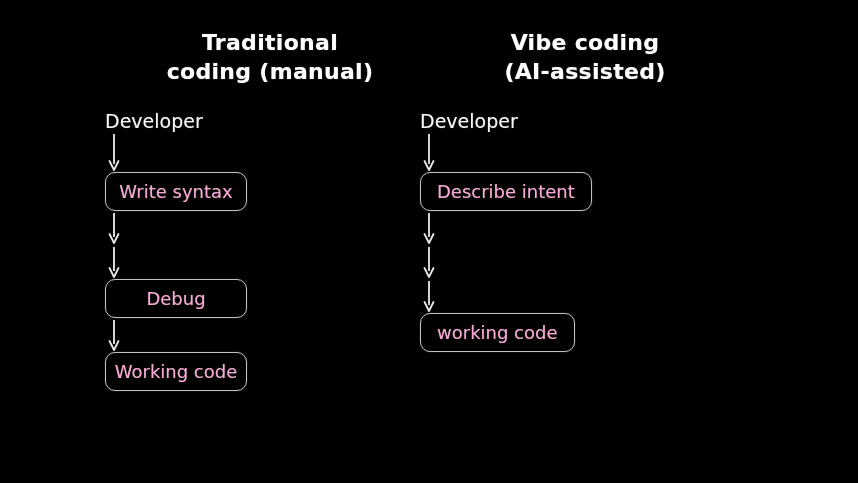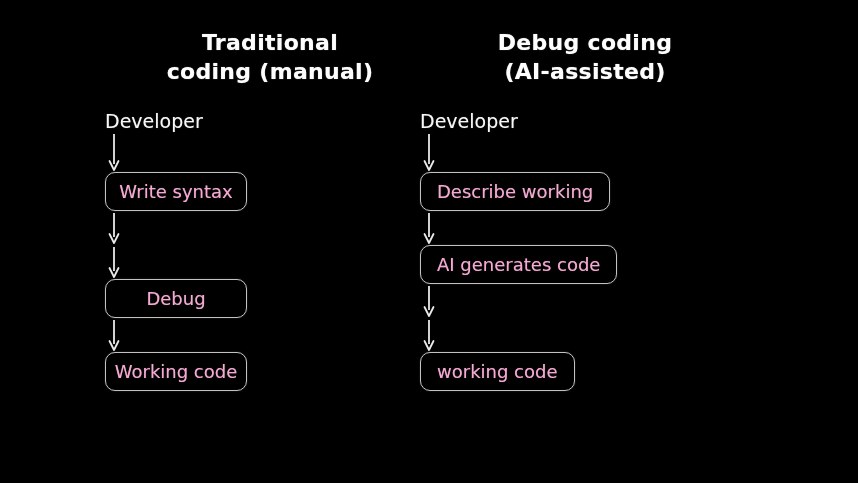--- a/index.html
+++ b/index.html
@@ -127,40 +127,39 @@
         <path d="M4.5 23 L9 32 L13.5 23" fill="none" stroke="#eaeaea" stroke-width="1.8" stroke-linejoin="round" stroke-linecap="round"></path>
       </svg>
 
       <div class="node fixed-w">Working code</div>
 
     </div>
   </div>
 
   <div class="column" id="col-right">
 
-    <div class="col-title">Debug coding
+    <div class="col-title">Vibe coding
 (AI-assisted)</div>
 
     <div class="flow">
 
       <div class="start-label">Developer</div>
 
       <svg class="arrow tall" viewBox="0 0 18 40">
         <line x1="9" y1="2" x2="9" y2="32" stroke="#eaeaea" stroke-width="1.8"></line>
         <path d="M4.5 29 L9 38 L13.5 29" fill="none" stroke="#eaeaea" stroke-width="1.8" stroke-linejoin="round" stroke-linecap="round"></path>
       </svg>
 
-      <div class="node">Describe working</div>
+      <div class="node">Describe intent</div>
 
       <svg class="arrow" viewBox="0 0 18 34">
         <line x1="9" y1="2" x2="9" y2="26" stroke="#eaeaea" stroke-width="1.8"></line>
         <path d="M4.5 23 L9 32 L13.5 23" fill="none" stroke="#eaeaea" stroke-width="1.8" stroke-linejoin="round" stroke-linecap="round"></path>
       </svg>
 
-      <div class="node">AI generates code</div>
 
       <svg class="arrow" viewBox="0 0 18 34">
         <line x1="9" y1="2" x2="9" y2="26" stroke="#eaeaea" stroke-width="1.8"></line>
         <path d="M4.5 23 L9 32 L13.5 23" fill="none" stroke="#eaeaea" stroke-width="1.8" stroke-linejoin="round" stroke-linecap="round"></path>
       </svg>
 
 
       <svg class="arrow" viewBox="0 0 18 34">
         <line x1="9" y1="2" x2="9" y2="26" stroke="#eaeaea" stroke-width="1.8"></line>
         <path d="M4.5 23 L9 32 L13.5 23" fill="none" stroke="#eaeaea" stroke-width="1.8" stroke-linejoin="round" stroke-linecap="round"></path>

